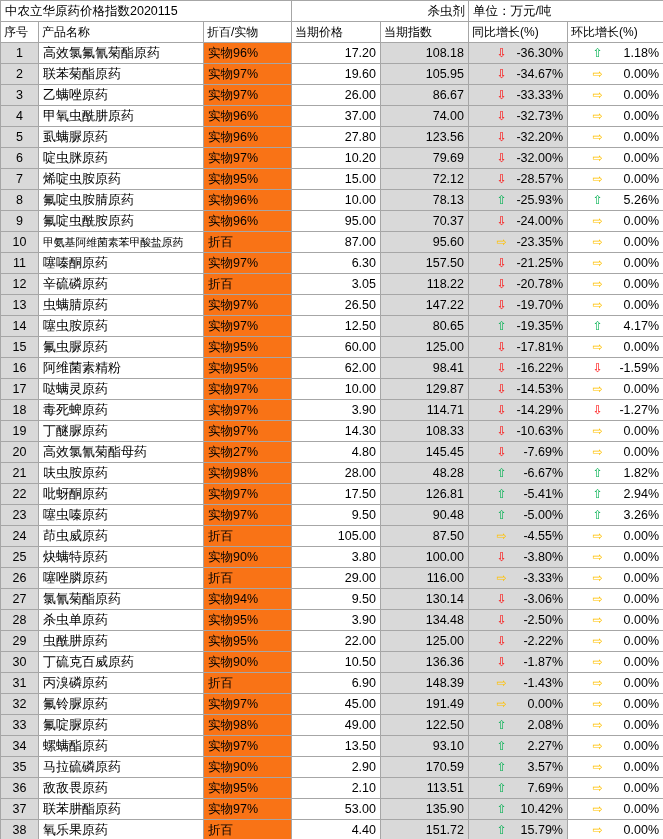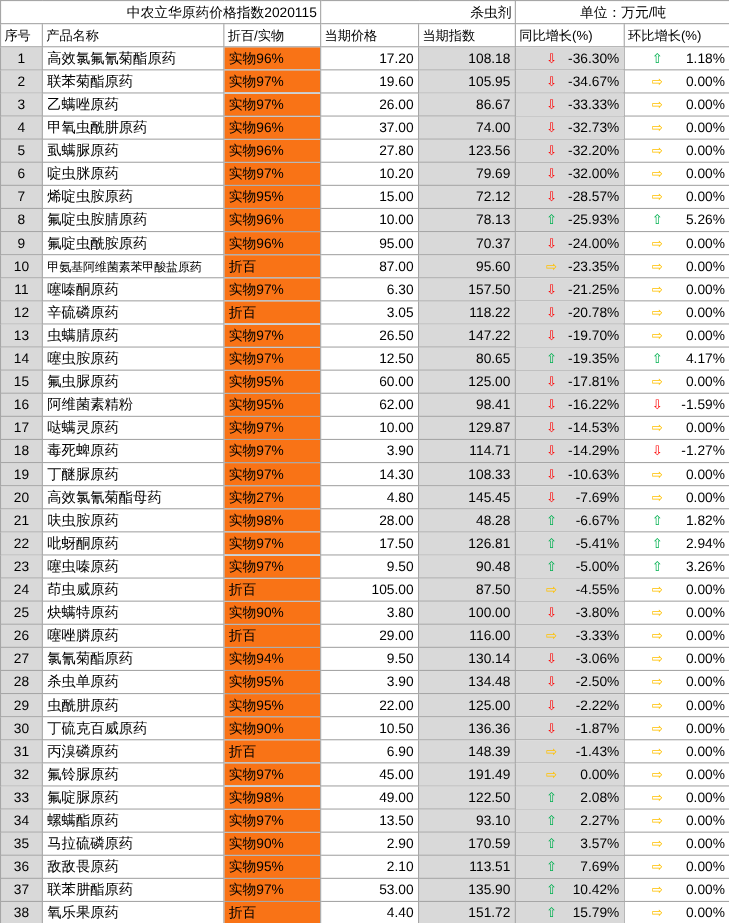--- a/index.html
+++ b/index.html
@@ -26,30 +26,30 @@
     border: 1px solid #a6a6a6;
     padding: 0 3px;
     height: 21px;
     box-sizing: border-box;
     font-weight: normal;
     overflow: hidden;
     white-space: nowrap;
   }
   
   .title-cell {
-    text-align: right;
+    text-align: left;
     font-size: 12.5px;
     padding-left: 4px;
   }
   .title-mid {
     text-align: right;
     font-size: 12.5px;
   }
   .title-right {
-    text-align: center;
+    text-align: left;
     font-size: 12.5px;
     padding-left: 4px;
   }
   
   col.c0 { width: 38px; }
   col.c1 { width: 165px; }
   col.c2 { width: 88px; }
   col.c3 { width: 89px; }
   col.c4 { width: 88px; }
   col.c5 { width: 99px; }

